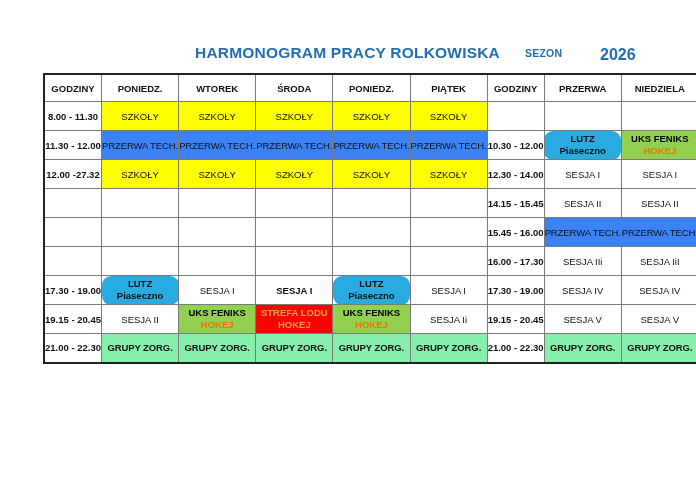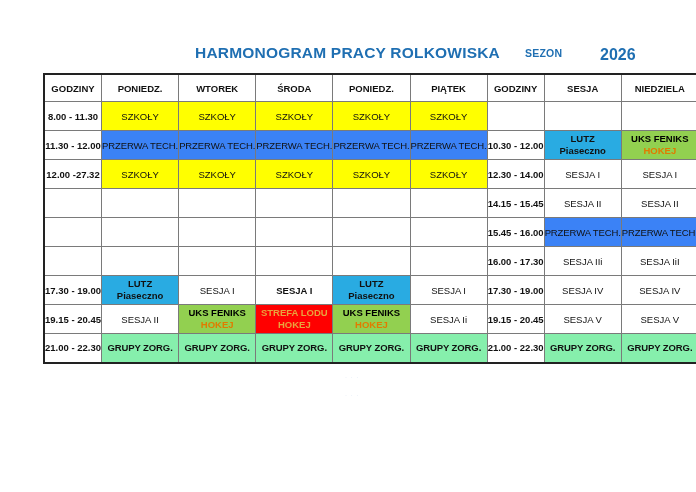--- a/index.html
+++ b/index.html
@@ -133,20 +133,21 @@
     font-size: 8.2px;
     font-weight: bold;
     letter-spacing: -0.1px;
   }
   .c-lutz {
     background: #29ABE2;
     color: #000000;
     font-weight: bold;
     font-size: 9.5px;
     line-height: 12px;
+    border-radius: 9px;
   }
   .c-feniks {
     background: #92D050;
     font-weight: bold;
     font-size: 9.5px;
     line-height: 12px;
   }
   .c-feniks .l1 { color: #000000; }
   .c-feniks .l2 { color: #E07B00; }
   .c-strefa {
@@ -194,21 +195,21 @@
     </colgroup>
     <thead>
       <tr>
         <th class="hours-head">GODZINY</th>
         <th>PONIEDZ.</th>
         <th>WTOREK</th>
         <th>ŚRODA</th>
         <th>PONIEDZ.</th>
         <th>PIĄTEK</th>
         <th class="hours-head">GODZINY</th>
-        <th>SESJA</th>
+        <th>PRZERWA</th>
         <th>NIEDZIELA</th>
       </tr>
     </thead>
     <tbody>
 
       <tr>
         <td class="hours-cell">8.00 - 11.30</td>
         <td class="c-szkoly">SZKOŁY</td>
         <td class="c-szkoly">SZKOŁY</td>
         <td class="c-szkoly">SZKOŁY</td>

